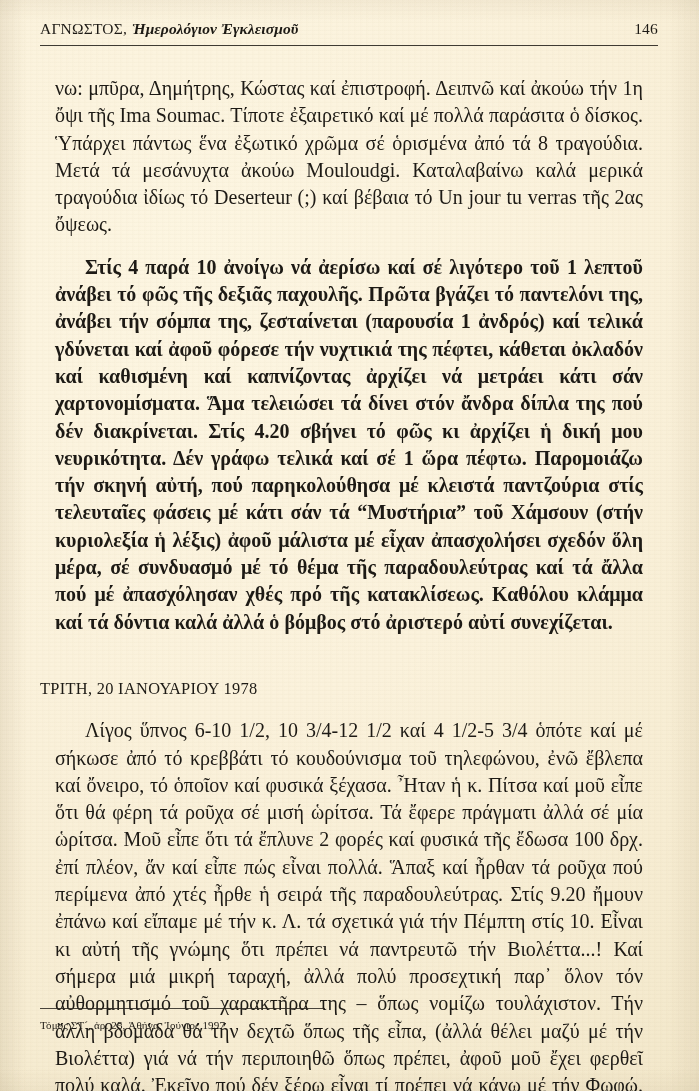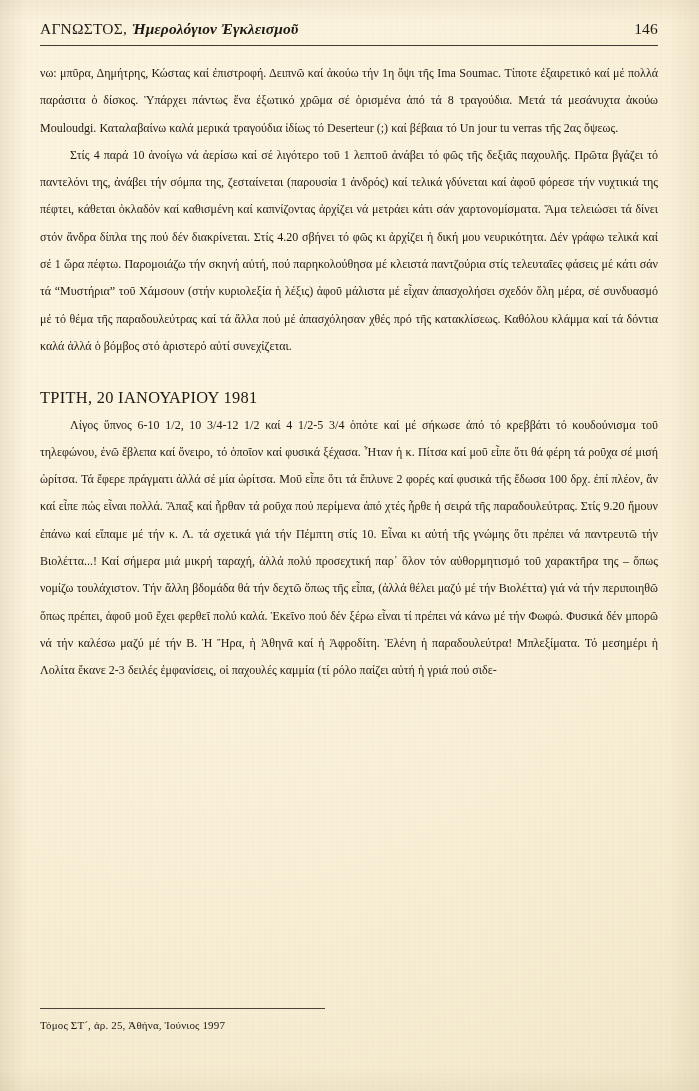--- a/index.html
+++ b/index.html
@@ -96,34 +96,35 @@
 
   
   .body {
     position: absolute;
     left: 0;
     top: 60px;
     width: 618px;
   }
 
   .para {
-    margin: 0;
+    margin: 15px;
     text-align: justify;
     text-justify: inter-word;
-    font-size: 12px;
+    font-size: 20px;
     line-height: 27.3px;
     text-indent: 30px;
     hyphens: manual;
     word-spacing: 0.1px;
   }
   .para.no-indent {
     text-indent: 0;
   }
   .para + .para {
     margin-top: 0;
+    font-weight: bold;
   }
 
   .spacer {
     height: 24px;
   }
 
   .date-heading {
     margin: 0;
     font-size: 16.4px;
     line-height: 27.3px;
@@ -168,21 +169,21 @@
     <div class="head-rule"></div>
 
     <div class="body">
 
       <p class="para no-indent">νω: μπῦρα, Δημήτρης, Κώστας καί ἐπιστροφή. Δειπνῶ καί ἀκούω τήν 1η ὄψι τῆς Ima Soumac. Τίποτε ἐξαιρετικό καί μέ πολλά παράσιτα ὁ δίσκος. Ὑπάρχει πάντως ἕνα ἐξωτικό χρῶμα σέ ὁρισμένα ἀπό τά 8 τραγούδια. Μετά τά μεσάνυχτα ἀκούω Mouloudgi. Καταλαβαίνω καλά μερικά τραγούδια ἰδίως τό Deserteur (;) καί βέβαια τό Un jour tu verras τῆς 2ας ὄψεως.</p>
 
       <p class="para">Στίς 4 παρά 10 ἀνοίγω νά ἀερίσω καί σέ λιγότερο τοῦ 1 λεπτοῦ ἀνάβει τό φῶς τῆς δεξιᾶς παχουλῆς. Πρῶτα βγάζει τό παντελόνι της, ἀνάβει τήν σόμπα της, ζεσταίνεται (παρουσία 1 ἀνδρός) καί τελικά γδύνεται καί ἀφοῦ φόρεσε τήν νυχτικιά της πέφτει, κάθεται ὀκλαδόν καί καθισμένη καί καπνίζοντας ἀρχίζει νά μετράει κάτι σάν χαρτονομίσματα. Ἅμα τελειώσει τά δίνει στόν ἄνδρα δίπλα της πού δέν διακρίνεται. Στίς 4.20 σβήνει τό φῶς κι ἀρχίζει ἡ δική μου νευρικότητα. Δέν γράφω τελικά καί σέ 1 ὥρα πέφτω. Παρομοιάζω τήν σκηνή αὐτή, πού παρηκολούθησα μέ κλειστά παντζούρια στίς τελευταῖες φάσεις μέ κάτι σάν τά “Μυστήρια” τοῦ Χάμσουν (στήν κυριολεξία ἡ λέξις) ἀφοῦ μάλιστα μέ εἶχαν ἀπασχολήσει σχεδόν ὅλη μέρα, σέ συνδυασμό μέ τό θέμα τῆς παραδουλεύτρας καί τά ἄλλα πού μέ ἀπασχόλησαν χθές πρό τῆς κατακλίσεως. Καθόλου κλάμμα καί τά δόντια καλά ἀλλά ὁ βόμβος στό ἀριστερό αὐτί συνεχίζεται.</p>
 
       <div class="spacer"></div>
 
-      <p class="date-heading">ΤΡΙΤΗ, 20 ΙΑΝΟΥΑΡΙΟΥ 1981</p>
+      <p class="date-heading">ΤΡΙΤΗ, 20 ΙΑΝΟΥΑΡΙΟΥ 1978</p>
 
       <p class="para">Λίγος ὕπνος 6-10 1/2, 10 3/4-12 1/2 καί 4 1/2-5 3/4 ὁπότε καί μέ σήκωσε ἀπό τό κρεββάτι τό κουδούνισμα τοῦ τηλεφώνου, ἐνῶ ἔβλεπα καί ὄνειρο, τό ὁποῖον καί φυσικά ξέχασα. Ἦταν ἡ κ. Πίτσα καί μοῦ εἶπε ὅτι θά φέρη τά ροῦχα σέ μισή ὡρίτσα. Τά ἔφερε πράγματι ἀλλά σέ μία ὡρίτσα. Μοῦ εἶπε ὅτι τά ἔπλυνε 2 φορές καί φυσικά τῆς ἔδωσα 100 δρχ. ἐπί πλέον, ἄν καί εἶπε πώς εἶναι πολλά. Ἅπαξ καί ἦρθαν τά ροῦχα πού περίμενα ἀπό χτές ἦρθε ἡ σειρά τῆς παραδουλεύτρας. Στίς 9.20 ἤμουν ἐπάνω καί εἴπαμε μέ τήν κ. Λ. τά σχετικά γιά τήν Πέμπτη στίς 10. Εἶναι κι αὐτή τῆς γνώμης ὅτι πρέπει νά παντρευτῶ τήν Βιολέττα...! Καί σήμερα μιά μικρή ταραχή, ἀλλά πολύ προσεχτική παρ᾽ ὅλον τόν αὐθορμητισμό τοῦ χαρακτῆρα της – ὅπως νομίζω τουλάχιστον. Τήν ἄλλη βδομάδα θά τήν δεχτῶ ὅπως τῆς εἶπα, (ἀλλά θέλει μαζύ μέ τήν Βιολέττα) γιά νά τήν περιποιηθῶ ὅπως πρέπει, ἀφοῦ μοῦ ἔχει φερθεῖ πολύ καλά. Ἐκεῖνο πού δέν ξέρω εἶναι τί πρέπει νά κάνω μέ τήν Φωφώ. Φυσικά δέν μπορῶ νά τήν καλέσω μαζύ μέ τήν Β. Ἡ Ἥρα, ἡ Ἀθηνᾶ καί ἡ Ἀφροδίτη. Ἑλένη ἡ παραδουλεύτρα! Μπλεξίματα. Τό μεσημέρι ἡ Λολίτα ἔκανε 2-3 δειλές ἐμφανίσεις, οἱ παχουλές καμμία (τί ρόλο παίζει αὐτή ἡ γριά πού σιδε-</p>
 
     </div>
 
     <div class="foot-rule"></div>
     <div class="footnote">Τόμος ΣΤ´, ἀρ. 25, Ἀθήνα, Ἰούνιος 1997</div>
 
   </div>
 </div>

